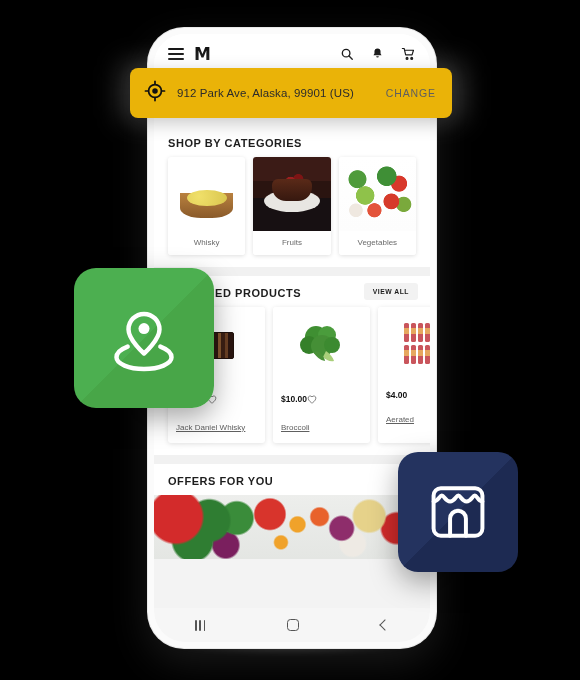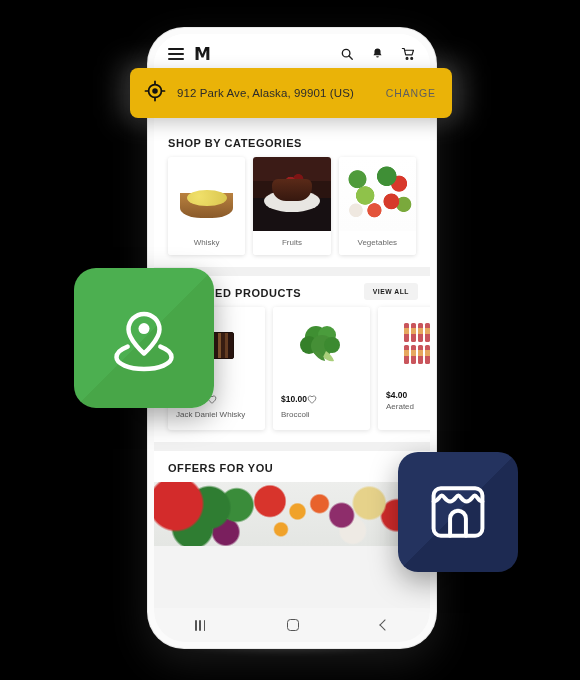--- a/index.html
+++ b/index.html
@@ -134,21 +134,21 @@
   .prod-card {
     width: 97px; flex: 0 0 97px; background: #fff; border-radius: 3px;
     box-shadow: 0 1px 5px rgba(0,0,0,.12);
     overflow: hidden; cursor: pointer;
   }
   .prod-img { height: 77px; display: flex; align-items: center; justify-content: center; background: #fff; }
   .prod-meta { padding: 6px 8px 10px; }
   .prod-price-row { display: flex; align-items: center; justify-content: flex-start; }
   .prod-price { font-size: 8.5px; font-weight: 700; color: #101010; }
   .heart { cursor: pointer; }
-  .prod-name { font-size: 8px; color: #606060; line-height: 1.3; margin-top: 2px; }
+  .prod-name { font-size: 8px; color: #606060; line-height: 1.3; margin-top: 15px; text-decoration: underline; }
 
   .thumb-whisky {
     width: 34px; height: 27px; border-radius: 2px;
     background:
       linear-gradient(90deg,#3d2014 0 12%, #6b4024 12% 20%, #3d2014 20% 30%, #7a4a28 30% 40%, #2e1810 40% 52%, #8a5a32 52% 62%, #3d2014 62% 74%, #6b4024 74% 84%, #2a1510 84% 100%),
       #2a1510;
     border: 1px solid #20110c;
   }
   .thumb-broccoli { width: 52px; height: 50px; position: relative; }
 

